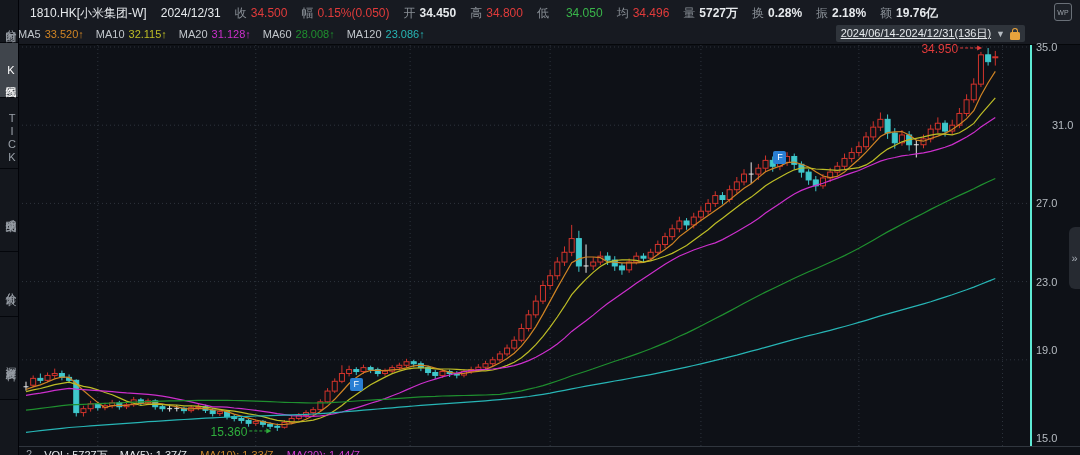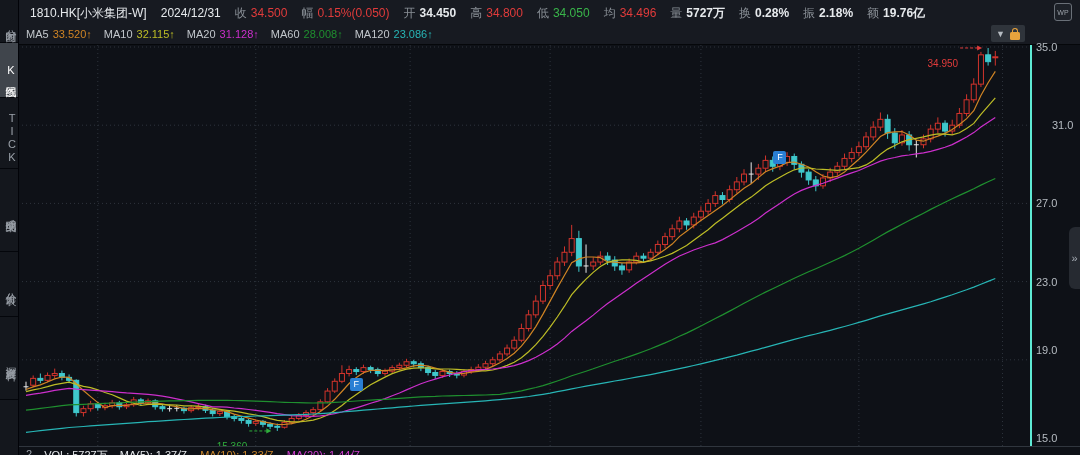--- a/index.html
+++ b/index.html
@@ -7,25 +7,25 @@
   #app{position:relative;width:1080px;height:455px;background:#0e1117;overflow:hidden;}
   
   #topbar1{position:absolute;left:18px;top:0;width:1062px;height:27px;background:#171a21;
     border-bottom:1px solid #05070a;display:flex;align-items:center;gap:14px;padding-left:12px;box-sizing:border-box;
     font-size:12px;color:#e6e9ec;white-space:nowrap;}
   #topbar2{position:absolute;left:18px;top:23px;width:1062px;height:22px;background:#171a21;
     border-bottom:1px solid #05070a;display:flex;align-items:center;box-sizing:border-box;
     font-size:11px;color:#c2c7cc;white-space:nowrap;}
   .fld{display:flex;gap:4px;align-items:center;}
   .fld .lab{color:#8a9097;}
-  .v-red{color:#e13b3b;} .v-green{color:#39b54a;} .v-white{color:#e6e9ec;font-weight:bold;}
+  .v-red{color:#e13b3b;} .v-green{color:#39b54a;margin-left:13px;} .v-white{color:#e6e9ec;font-weight:bold;}
   #quote-fields{display:flex;gap:14px;align-items:center;}
   #wp-logo{position:absolute;right:8px;top:3px;width:16px;height:16px;border:1px solid #6a7078;border-radius:3px;
     color:#9aa0a8;font-size:7px;display:flex;align-items:center;justify-content:center;background:#1d2128;}
-  #ma-legend{display:flex;gap:12px;align-items:center;padding-left:8px;}
+  #ma-legend{display:flex;gap:12px;align-items:center;padding-left:0;}
   .ma-item{display:flex;gap:4px;align-items:center;}
   .ma-item .lab{color:#c2c7cc;}
   #range-ctl{position:absolute;right:55px;top:2px;height:17px;display:flex;align-items:center;gap:5px;
     background:#2f343b;padding:0 5px;border-radius:2px;cursor:pointer;}
   #range-text{color:#e6e9ec;text-decoration:underline;font-size:11px;}
   #range-arrow{color:#b6bcc2;font-size:9px;}
   #lock-icon{position:relative;width:10px;height:12px;}
   #lock-icon .shackle{position:absolute;left:2px;top:0;width:6px;height:6px;border:1.5px solid #e8a33d;
     border-bottom:none;border-radius:4px 4px 0 0;box-sizing:border-box;}
   #lock-icon .lockbody{position:absolute;left:0;top:4px;width:10px;height:8px;background:#e8a33d;border-radius:1.5px;}
@@ -35,21 +35,21 @@
     writing-mode:vertical-rl;text-orientation:upright;font-size:11px;color:#9aa0a8;cursor:pointer;
     border-bottom:1px solid #04060b;box-sizing:border-box;padding-top:3px;letter-spacing:1px;}
   .side-item.sel{background:#40454c;color:#ffffff;}
   
   #chart{position:absolute;left:18px;top:45px;width:1012px;height:401px;background:#0e1117;cursor:crosshair;}
   #chart svg{position:absolute;left:0;top:0;}
   #chart-overlay{position:absolute;left:0;top:0;width:1012px;height:401px;pointer-events:none;}
   .evt-badge{position:absolute;width:13px;height:13px;background:#2a7fd4;color:#fff;border-radius:2px;
     font-size:9px;display:flex;align-items:center;justify-content:center;pointer-events:auto;cursor:pointer;
     box-shadow:0 0 0 1px #1b5above;}
-  .annot{position:absolute;font-size:10px;pointer-events:none;margin-top:16px;}
+  .annot{position:absolute;font-size:12px;pointer-events:none;}
   
   #price-axis{position:absolute;left:1030px;top:45px;width:50px;height:401px;border-left:2px solid #5eead4;background:#0e1117;}
   .axis-lab{position:absolute;left:4px;font-size:11px;color:#b6bcc2;}
   #collapse-tab{position:absolute;right:0;top:227px;width:11px;height:62px;background:#262a31;border-radius:6px 0 0 6px;
     color:#a6adb5;font-size:11px;display:flex;align-items:center;justify-content:center;cursor:pointer;z-index:6;}
   
   #volbar{position:absolute;left:18px;top:446px;width:1062px;height:9px;border-top:1px solid #30363e;
     background:#0e1117;overflow:hidden;}
   #vol-row{position:absolute;left:8px;top:1px;display:flex;gap:12px;font-size:11px;white-space:nowrap;}
 </style>
@@ -123,20 +123,21 @@
         <span class="ma-item">
           <span class="lab">MA60</span>
           <span style="color: rgb(31, 143, 47);">28.008↑</span>
         </span>
         <span class="ma-item">
           <span class="lab">MA120</span>
           <span style="color: rgb(39, 181, 181);">23.086↑</span>
         </span>
       </span>
     <span id="range-ctl">
+      <span id="range-text">2024/06/14-2024/12/31(136日)</span>
       <span id="range-arrow">▼</span>
       <span id="lock-icon">
           <span class="shackle"></span>
           <span class="lockbody"></span>
         </span>
     </span>
   </div>
 
   <div id="sidebar">
     <div class="side-item" style="top:0;height:43px;">分时图</div>

